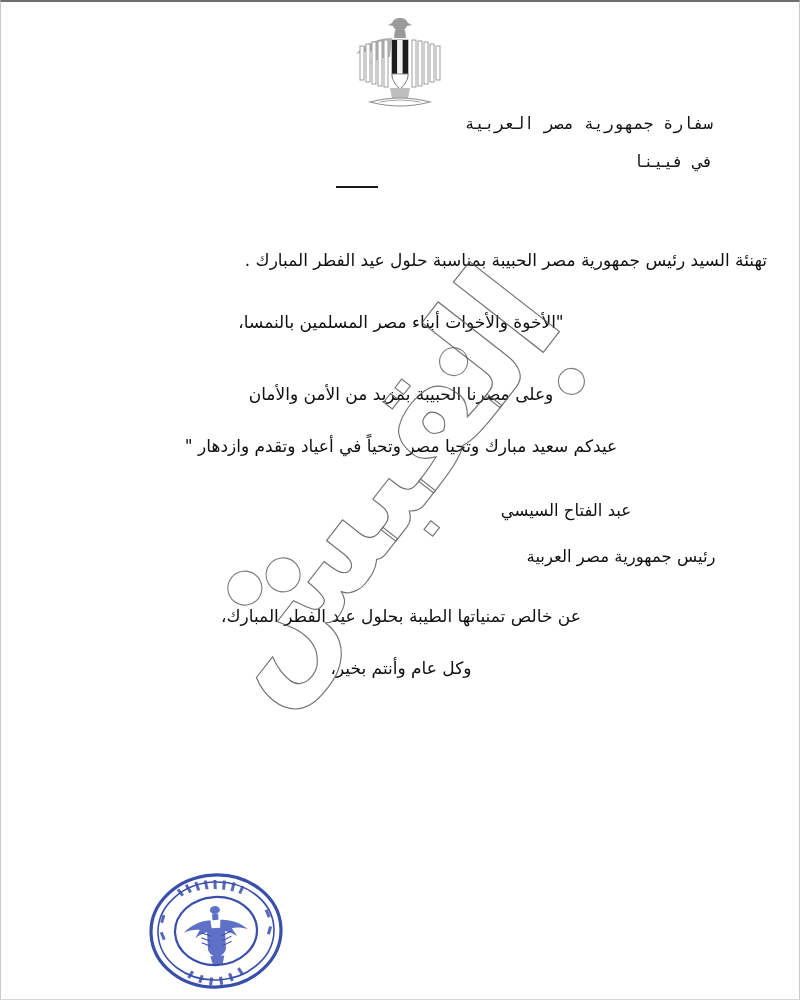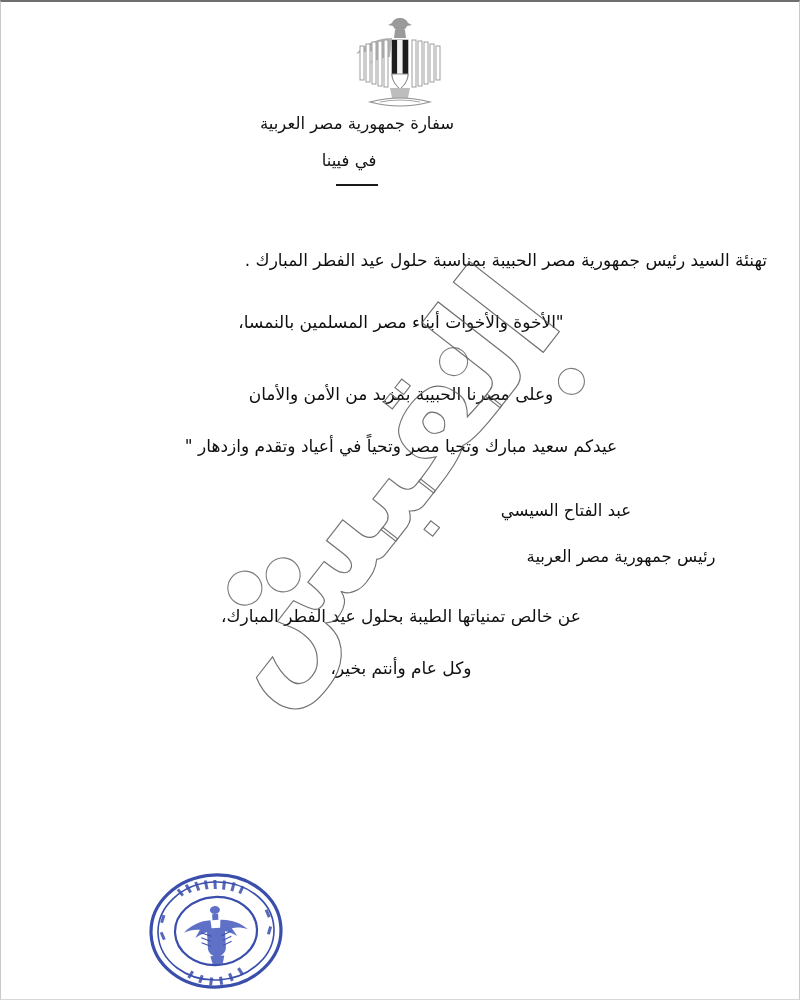--- a/index.html
+++ b/index.html
@@ -59,34 +59,35 @@
     height: 104px;
     z-index: 2;
   }
 
   
   .header {
     position: absolute;
     top: 112px;
     left: 0;
     width: 712px;
-    text-align: center;
+    text-align: right;
     z-index: 2;
+    font-family: Liberation Mono, monospace;
   }
   .org-line {
     font-size: 16.5px;
     color: #121212;
     letter-spacing: .2px;
     margin: 0 0 18px 0;
     white-space: nowrap;
   }
   .city-line {
     font-size: 16.5px;
     color: #121212;
-    margin: 0 16px 12px 0;
+    margin: 0 0 12px 0;
   }
   .rule {
     width: 42px;
     height: 2px;
     background: #1a1a1a;
     margin: 14px auto 0 auto;
   }
 
   
   .body-block {

